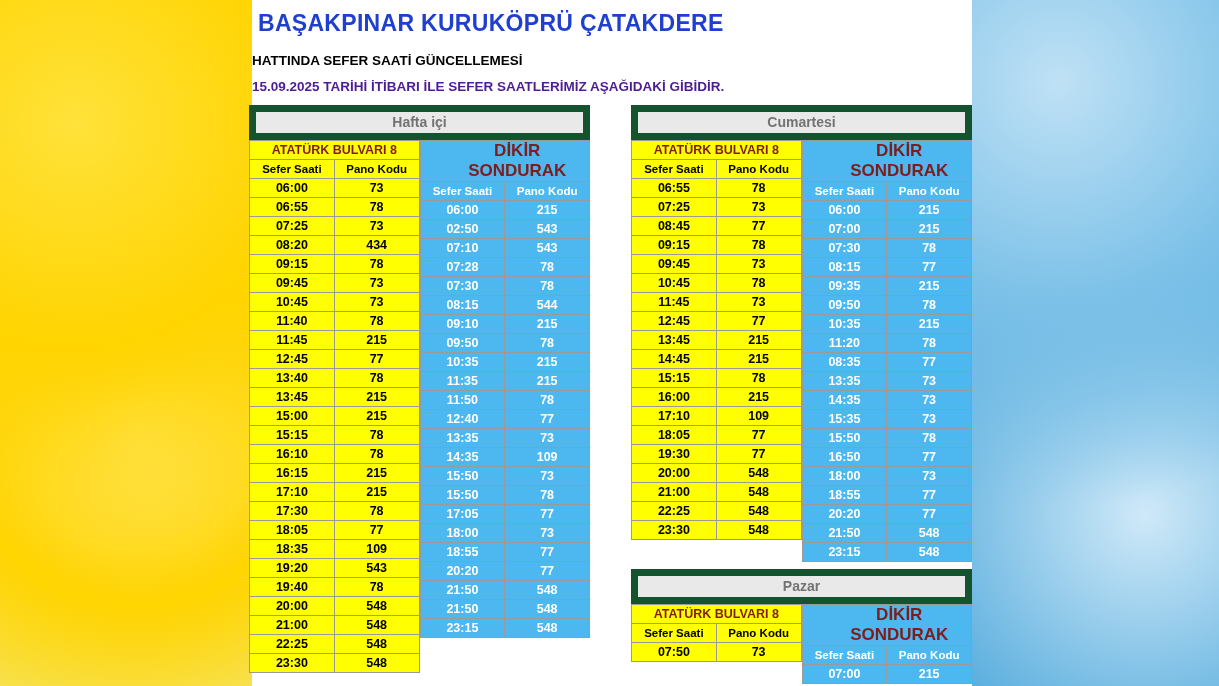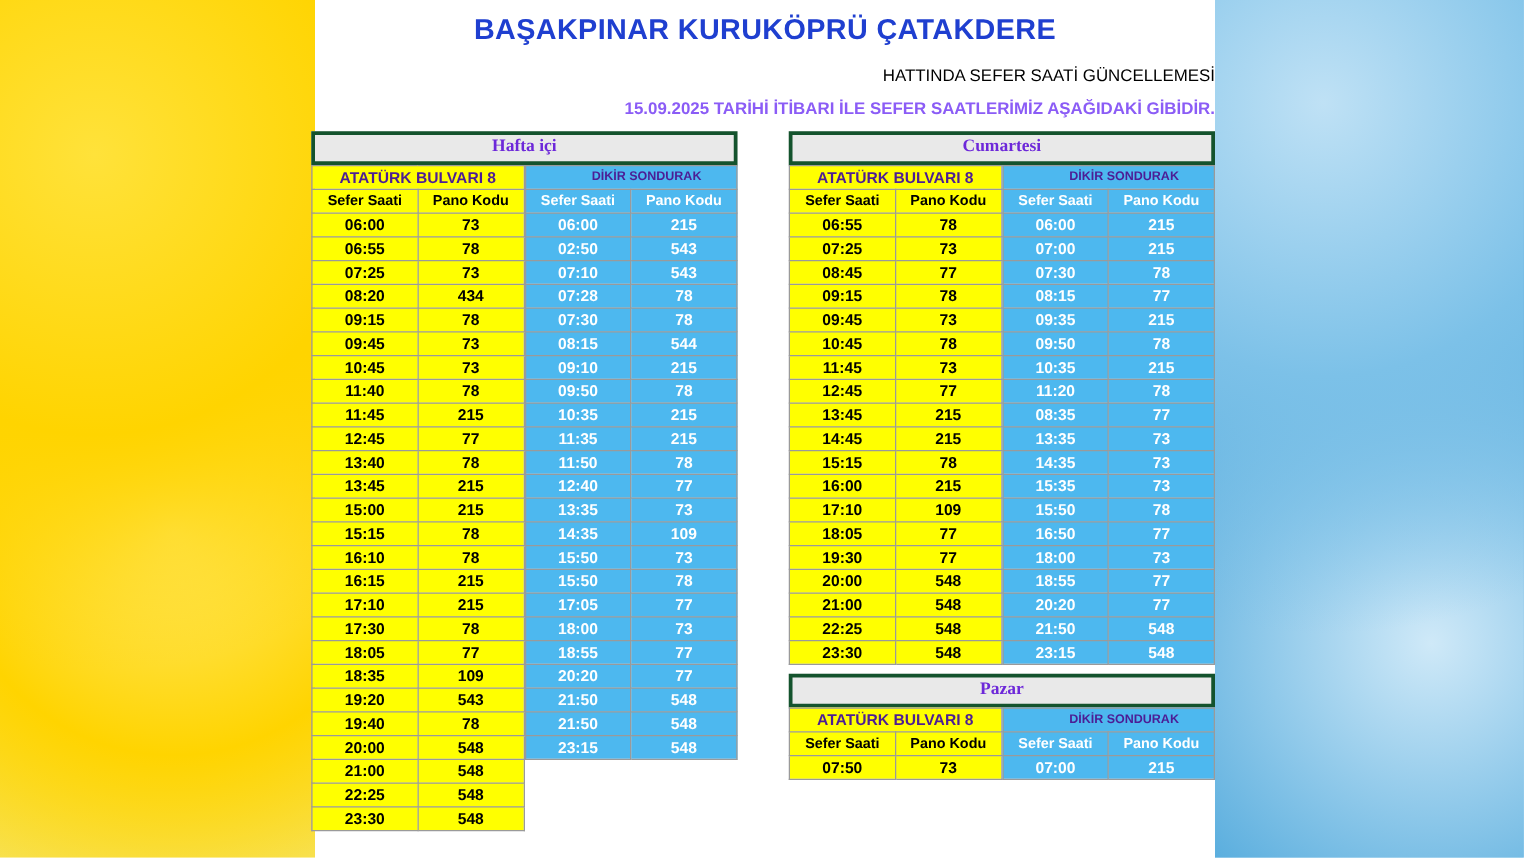--- a/index.html
+++ b/index.html
@@ -24,63 +24,62 @@
       radial-gradient(circle at 35% 12%, #bfe1f5 0%, #7cc1e8 35%, rgba(124,193,232,0) 68%),
       radial-gradient(circle at 70% 75%, #cfe9f8 0%, #5aaede 45%, rgba(90,174,222,0) 75%),
       linear-gradient(160deg,#9ed2ef 0%,#3d9ad4 50%,#8ccbee 100%);
   }
   #page{
     position:absolute;left:252px;top:0;width:720px;height:686px;
     background:#ffffff;
   }
   
   .title{
-    text-align:center;color:#1f3fd0;font-weight:bold;
+    text-align:left;color:#1f3fd0;font-weight:bold;
     font-size:23px;letter-spacing:0.3px;line-height:1.30;
     padding:0 6px;
   }
   .title .l1{display:block;margin-top:9px;}
   .title .l2{display:block;margin-top:5px;}
   .subtitle{
-    text-align:right;color:#000;font-weight:normal;font-size:13.5px;
+    text-align:left;color:#000;font-weight:bold;font-size:13.5px;
     margin-top:14px;
   }
   .subtitle2{
-    text-align:right;color:#8b5cf6;font-weight:bold;font-size:13.5px;
+    text-align:left;color:#4c1d95;font-weight:bold;font-size:13.5px;
     margin-top:11px;
   }
   
   .columns{
     display:flex;justify-content:space-between;
     padding:0 0 0 0;margin-top:11px;
   }
   .col{width:341px;}
   .col.left{margin-left:-3px;}
   .daybar{
-    background:#e9e9e9;border:3px solid #14532d;
-    text-align:center;font-weight:bold;font-size:14px;color:#6d28d9;
+    background:#e9e9e9;border:7px solid #14532d;
+    text-align:center;font-weight:bold;font-size:14px;color:#737373;
     padding:2px 0 3px 0;
-    font-family:Liberation Serif, serif;
   }
   .pair{display:flex;}
   .half{width:50%;box-sizing:border-box;}
   table{border-collapse:collapse;width:100%;table-layout:fixed;}
   td,th{
     border:1px solid #9a9a9a;
     text-align:center;
     font-size:12.5px;
     font-weight:bold;
     height:18px;
     padding:0;
     color:#000;
   }
   .yellow th.hdr1,.yellow td{background:#ffff00;}
   .blue th.hdr1,.blue td{background:#4db8ef;}
-  .yellow th.hdr1{font-size:12.5px;color:#4c1d95;}
-  .blue th.hdr1{font-size:10px;color:#4c1d95;padding-left:25px;}
+  .yellow th.hdr1{font-size:12.5px;color:#7f1d1d;}
+  .blue th.hdr1{font-size:17px;color:#7f1d1d;padding-left:25px;}
   .yellow th.hdr2{background:#ffff00;font-size:11.5px;color:#000;}
   .blue th.hdr2{background:#4db8ef;font-size:11.5px;color:#ffffff;}
   .yellow td{color:#000;}
   .blue td{color:#ffffff;}
   .gap{height:7px;}
 </style>
 </head>
 <body>
 
 <div id="bg-left"></div>

